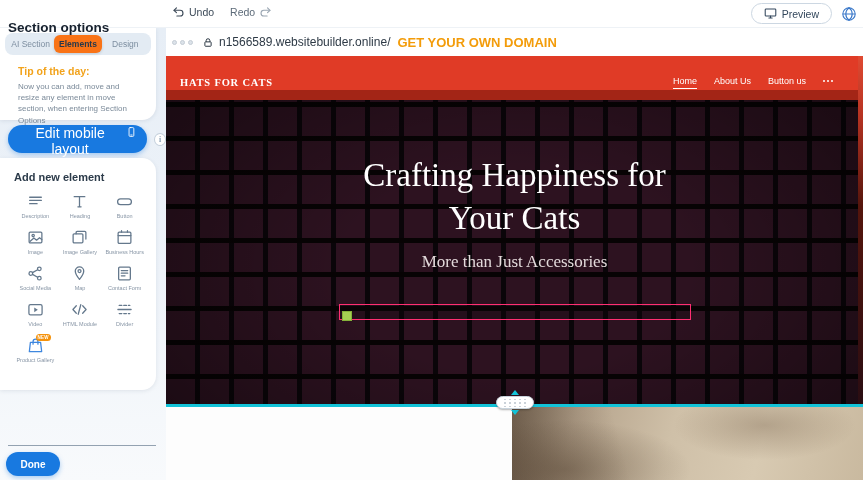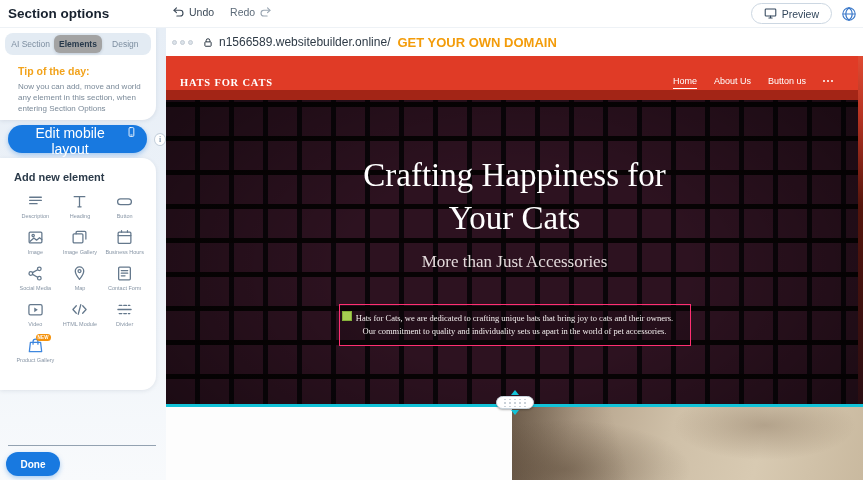--- a/index.html
+++ b/index.html
@@ -3,42 +3,42 @@
 <meta charset="utf-8">
 <style>
   * { margin:0; padding:0; box-sizing:border-box; }
   html,body { background:#fff; }
   #app { position:relative; width:863px; height:480px; overflow:hidden;
          font-family:"Liberation Sans", sans-serif; background:#fff; }
 
   
   .topbar { position:absolute; left:0; top:0; width:863px; height:28px; background:#fff;
             border-bottom:1px solid #eef2f6; z-index:20; }
-  .tb-title { position:absolute; left:8px; top:6px; font-size:13.5px; font-weight:bold; color:#17212e; }
+  .tb-title { position:absolute; left:8px; top:20px; font-size:13.5px; font-weight:bold; color:#17212e; }
   .tb-history { position:absolute; left:172px; top:5px; display:flex; gap:16px; align-items:flex-end; }
   .tb-hbtn { display:flex; align-items:center; gap:4px; background:none; border:none; font-size:10.5px;
              color:#3c4a58; font-family:inherit; cursor:pointer; }
   .tb-hbtn svg { display:block; }
   .tb-redo { color:#5d6b79; }
   .tb-actions { position:absolute; right:6px; top:3px; display:flex; align-items:center; gap:9px; }
   .btn-preview { display:flex; align-items:center; gap:5px; height:21px; padding:0 12px; border-radius:11px;
                  border:1px solid #ccd7e2; background:#fff; font-size:10.5px; color:#33475c; font-family:inherit; cursor:pointer; }
   .btn-republish { display:flex; align-items:center; gap:5px; height:22px; padding:0 13px; border-radius:12px;
                  border:none; background:linear-gradient(180deg,#2e8df0,#1670dd); font-size:10.5px; font-weight:bold;
                  color:#fff; font-family:inherit; cursor:pointer; box-shadow:0 1px 3px rgba(22,112,221,.4); }
   .tb-globe { width:16px; height:16px; }
 
   
   .sidebar { position:absolute; left:0; top:28px; width:166px; height:452px;
              background:linear-gradient(180deg,#e7eef6 0%,#eef3f9 55%,#f8fafc 100%); z-index:10; }
   .card { position:absolute; left:0; width:156px; background:#fff; box-shadow:0 1px 4px rgba(30,50,80,.10); }
   .card-top { top:0; height:92px; border-radius:0 0 14px 0; padding:5px 5px 0 5px; }
   .tabs { display:flex; background:#e3ebf3; border-radius:8px; padding:2px; }
   .tab { flex:1; text-align:center; font-size:8.5px; color:#7d8ea0; padding:4px 0; border-radius:6px; cursor:pointer; }
-  .tab.active { background:#a3a3a3; color:#26384a; font-weight:bold; box-shadow:0 1px 3px rgba(30,50,80,.18); }
+  .tab.active { background:#f97316; color:#26384a; font-weight:bold; box-shadow:0 1px 3px rgba(30,50,80,.18); }
   .tip { padding:10px 9px 0 13px; }
   .tip-title { color:#f2a31c; font-weight:bold; font-size:10.5px; margin-bottom:4px; }
   .tip-body { color:#7b8a99; font-size:8px; line-height:1.4; }
 
   .mobile-row { position:absolute; left:8px; top:97px; display:flex; align-items:center; gap:7px; }
   .btn-mobile { display:flex; gap:6px; height:28px; padding:0 10px 0 12px; border-radius:15px;
                 border:none; background:#1879e0; color:#fff; font-size:14px; font-family:inherit; cursor:pointer;
                 box-shadow:0 2px 5px rgba(24,121,224,.35); }
   .info-circle { width:13px; height:13px; border-radius:50%; background:#fff; border:1px solid #c3cfdb;
                  color:#8ba0b5; font-size:8px; font-weight:bold; display:flex; align-items:center; justify-content:center;
@@ -161,21 +161,21 @@
   <aside class="sidebar">
 
     <div class="card card-top">
       <div class="tabs">
         <div class="tab">AI Section</div>
         <div class="tab active">Elements</div>
         <div class="tab">Design</div>
       </div>
       <div class="tip">
         <div class="tip-title">Tip of the day:</div>
-        <div class="tip-body">Now you can add, move and world any element in this section, when entering Section Options</div>
+        <div class="tip-body">Now you can add, move and resize any element in move section, when entering Section Options</div>
       </div>
     </div>
 
     <div class="mobile-row">
       <button class="btn-mobile">
         <span>Edit mobile layout</span>
         <svg width="12" height="14" viewBox="0 0 16 16" fill="none" stroke="#fff" stroke-width="1.3" stroke-linecap="round">
             <rect x="4.5" y="1.5" width="7" height="13" rx="1.6"></rect>
             <path d="M7 12.4h2"></path>
           </svg>
@@ -319,21 +319,20 @@
       </nav>
     </div>
     <div class="header-band"></div>
 
     <div class="hero">
       <h1 class="hero-heading">Crafting Happiness for
 Your Cats</h1>
       <div class="hero-sub">More than Just Accessories</div>
       <div class="para-box">
         <div class="para-handle"></div>
-        <p class="para-text">Hats for Cats, we are dedicated to crafting unique hats that bring joy to cats and their owners. Our commitment to quality and individuality sets us apart in the world of pet accessories.</p>
       </div>
     </div>
 
     <div class="section-divider"></div>
     <div class="drag-handle">
       <span class="dh-arrow-up"></span>
       <span class="dh-pill">
           <span class="dh-dots"></span>
         </span>
       <span class="dh-arrow-down"></span>

